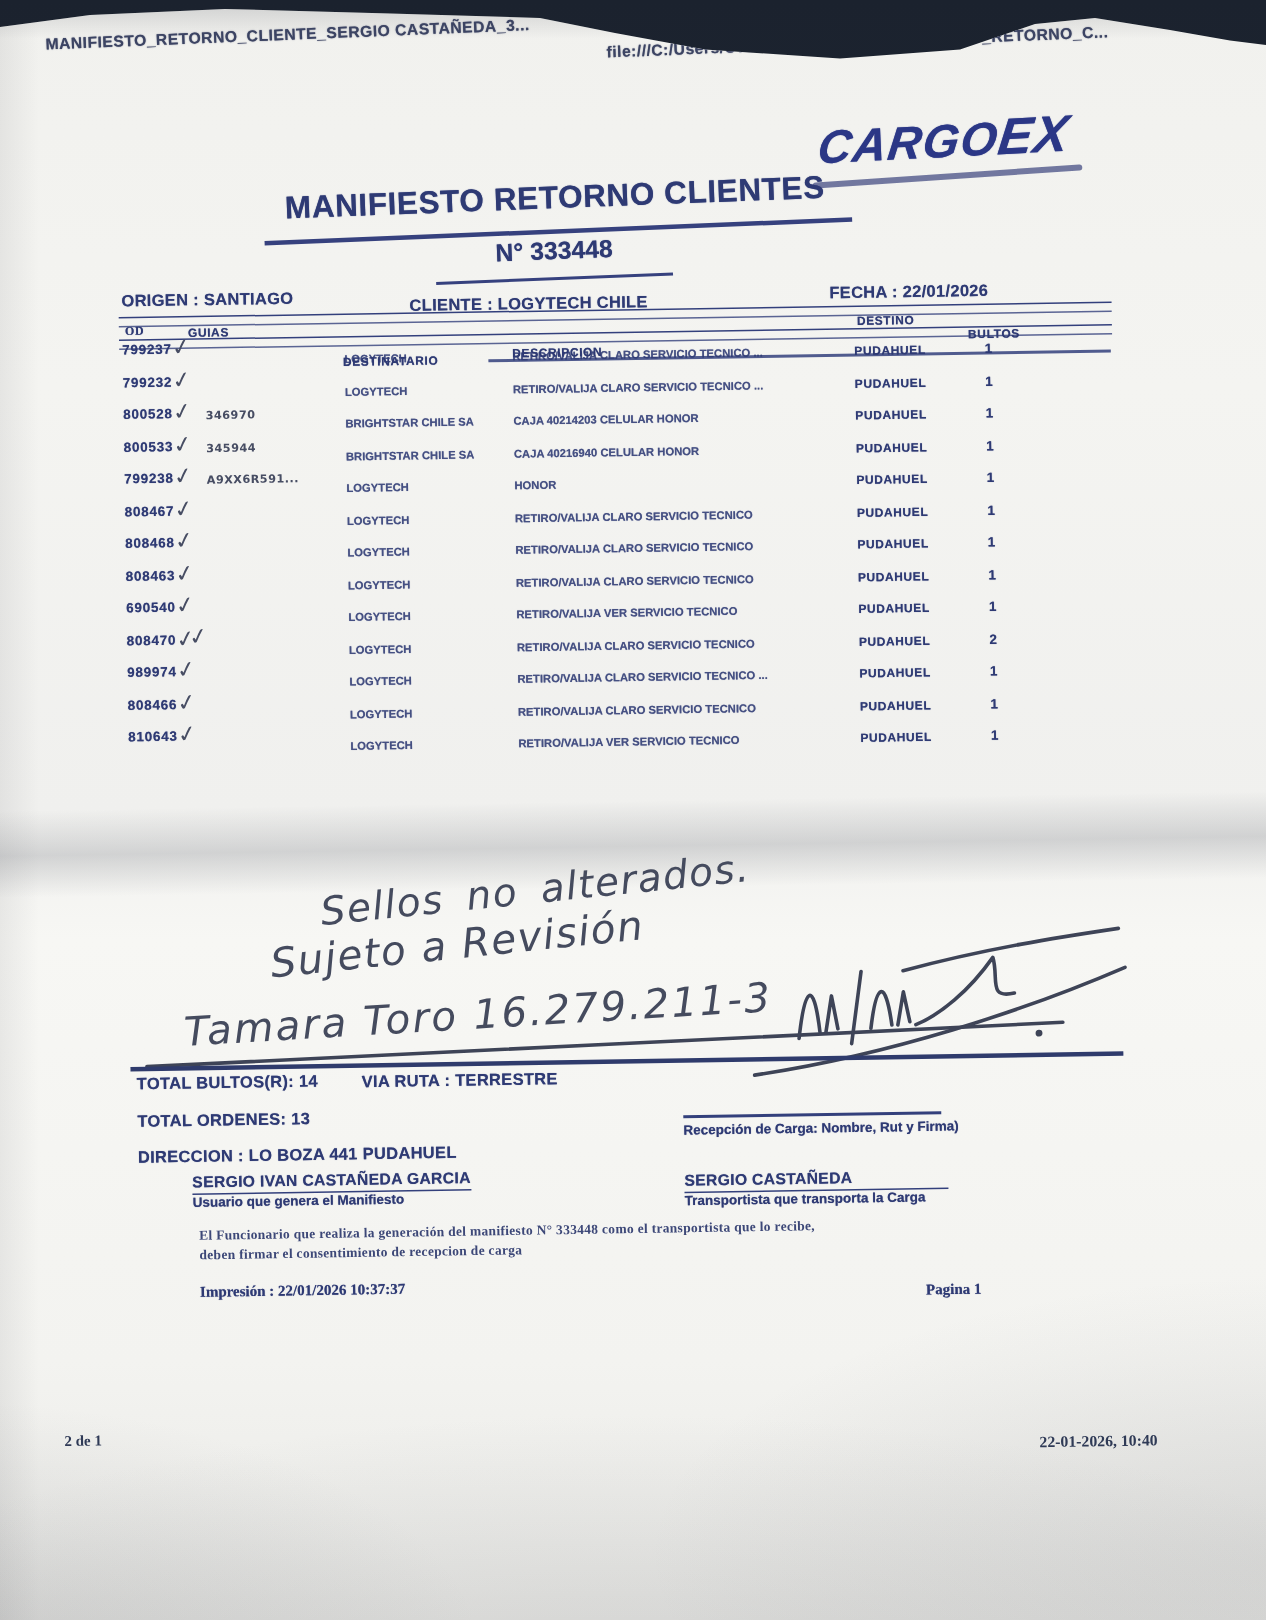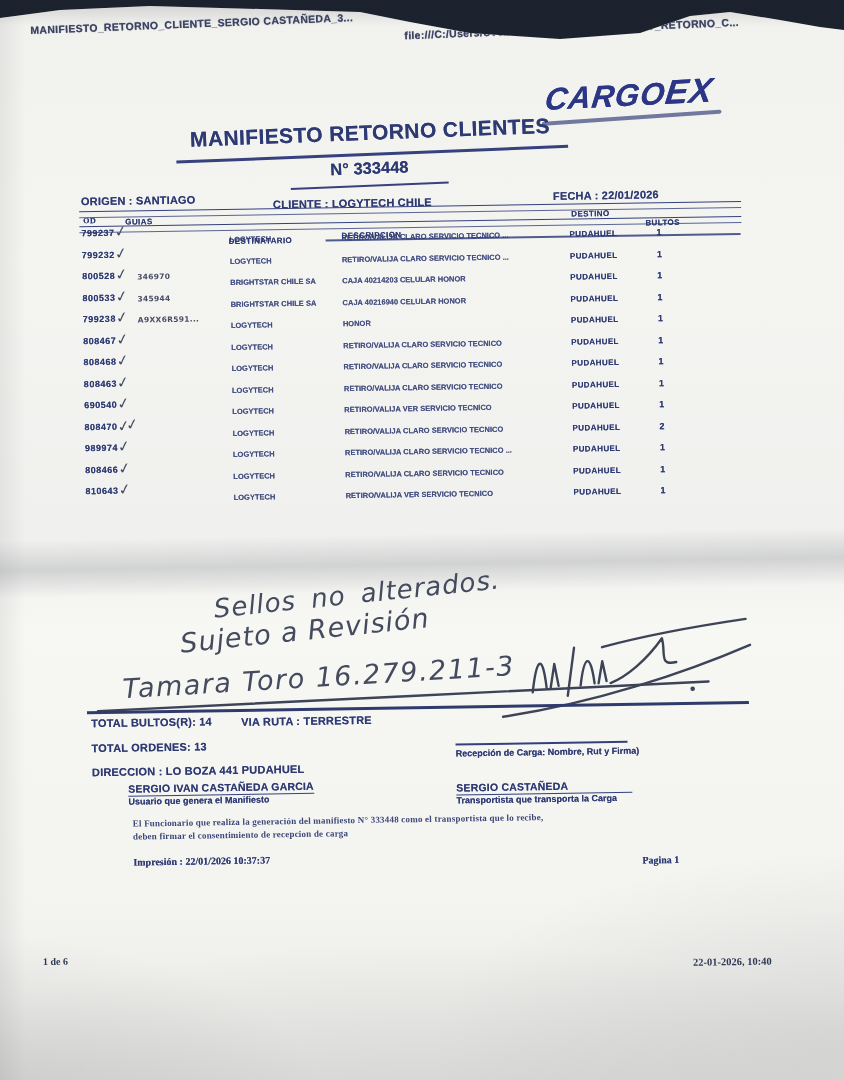--- a/index.html
+++ b/index.html
@@ -87,21 +87,21 @@
   .direccion{left:88px;top:761px;}
   .signame{font-size:10.5px;font-weight:bold;letter-spacing:.2px;border-bottom:1.8px solid #33407c;padding-bottom:1px;}
   .sig1-name{left:124px;top:778px;}
   .sig1-role{left:124px;top:792px;font-size:9px;font-weight:bold;}
   .sig2-name{left:452px;top:782px;width:176px;}
   .sig2-role{left:452px;top:796px;font-size:9px;font-weight:bold;}
   .note{font-family:"Liberation Serif",serif;font-size:9px;font-weight:bold;color:#3d4878;letter-spacing:.2px;}
   .note1{left:128px;top:814px;}
   .note2{left:128px;top:827px;}
   .impresion{left:128px;top:852px;font-family:"Liberation Serif",serif;font-size:10px;font-weight:bold;}
-  .pagina{left:612px;top:858px;font-family:"Liberation Serif",serif;font-size:10px;font-weight:bold;margin-left:25px;}
+  .pagina{left:612px;top:858px;font-family:"Liberation Serif",serif;font-size:10px;font-weight:bold;}
   .foot{font-family:"Liberation Serif",serif;color:#2f3a56;font-weight:bold;}
   .foot-left{left:36px;top:950px;font-size:10px;}
   .foot-right{left:686px;top:961px;font-size:10.5px;}
 </style>
 </head>
 <body>
 
 <div class="photo">
   <div class="paper">
     <div class="doc">
@@ -267,18 +267,18 @@
       <div class="abs printed sig1-role">Usuario que genera el Manifiesto</div>
       <div class="abs printed signame sig2-name">SERGIO CASTAÑEDA</div>
       <div class="abs printed sig2-role">Transportista que transporta la Carga</div>
 
       <div class="abs note note1">El Funcionario que realiza la generación del manifiesto N° 333448 como el transportista que lo recibe,</div>
       <div class="abs note note2">deben firmar el consentimiento de recepcion de carga</div>
 
       <div class="abs printed impresion">Impresión : 22/01/2026 10:37:37</div>
       <div class="abs printed pagina">Pagina 1</div>
 
-      <div class="abs foot foot-left">1 de 6</div>
+      <div class="abs foot foot-left">2 de 1</div>
       <div class="abs foot foot-right">22-01-2026, 10:40</div>
 
     </div>
   </div>
 </div>
 
 </body></html>

